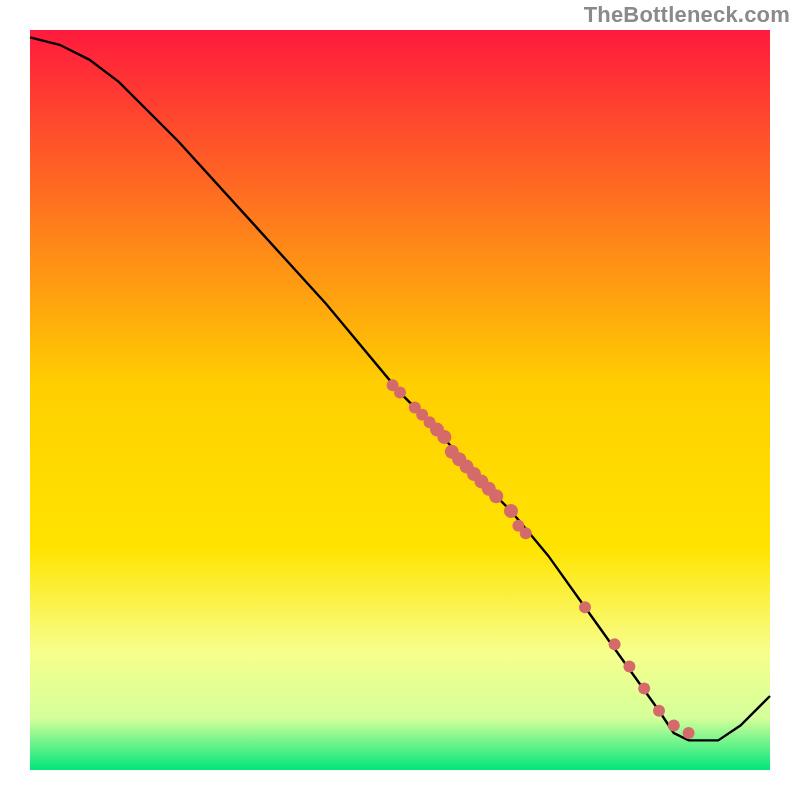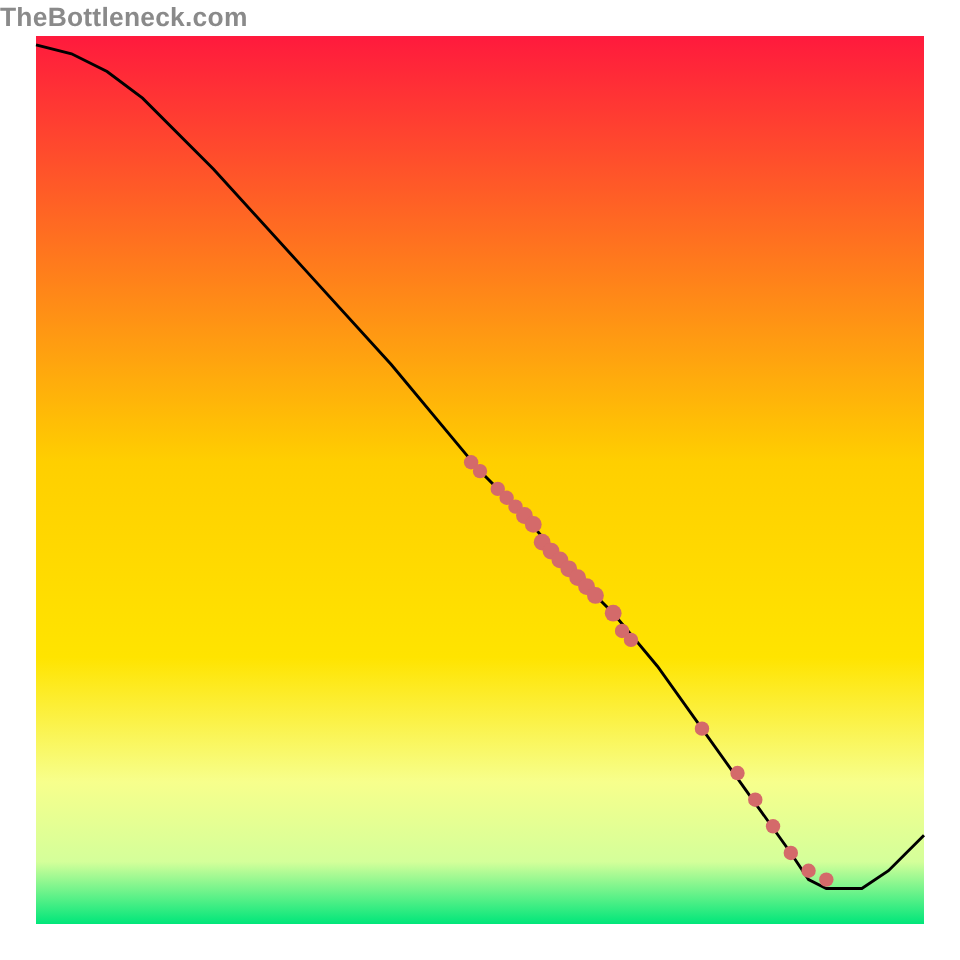--- a/index.html
+++ b/index.html
@@ -13,20 +13,21 @@
   .chart-wrap {
     position: relative;
     width: 800px;
     height: 800px;
   }
   .watermark {
     position: absolute;
     top: 2px;
     left: 0;
     width: 800px;
+    text-align: right;
     padding-right: 10px;
     box-sizing: border-box;
     font-family: Arial, Helvetica, sans-serif;
     font-size: 22px;
     font-weight: bold;
     color: #8a8a8a;
     z-index: 10;
     letter-spacing: 0.2px;
   }
   svg {

